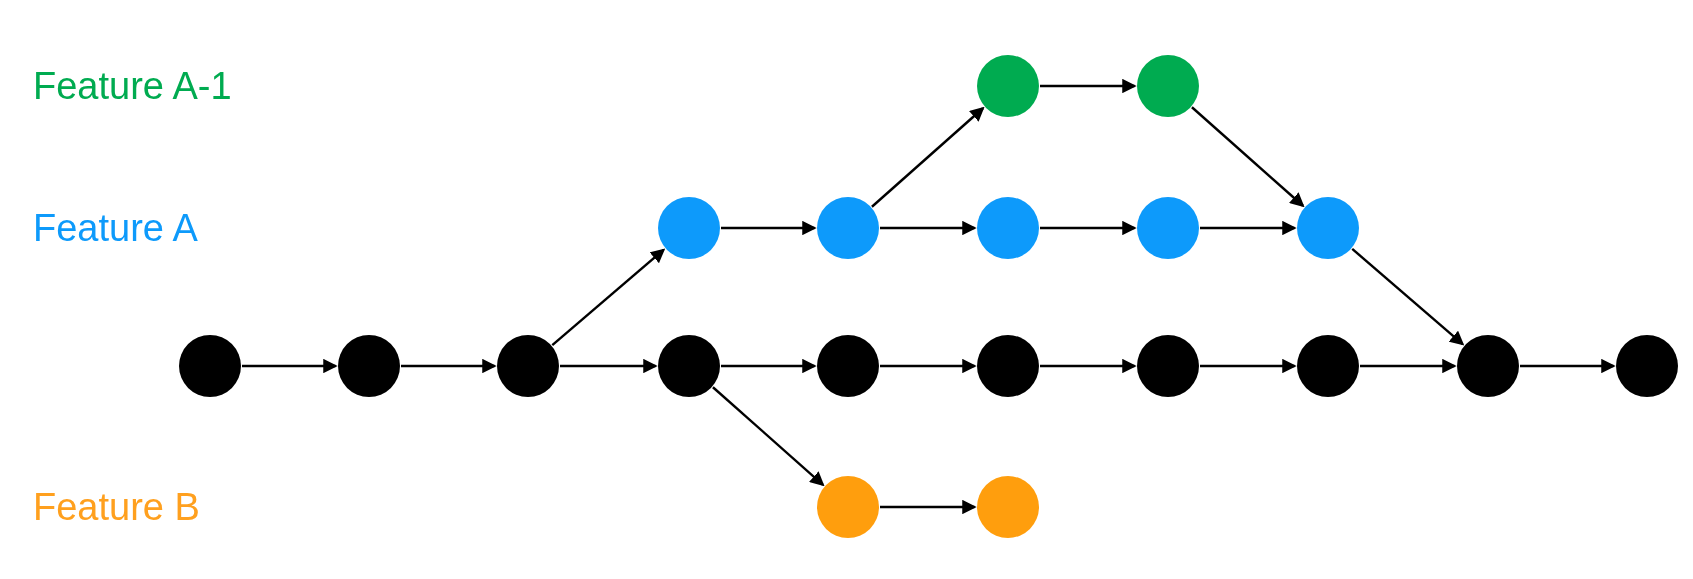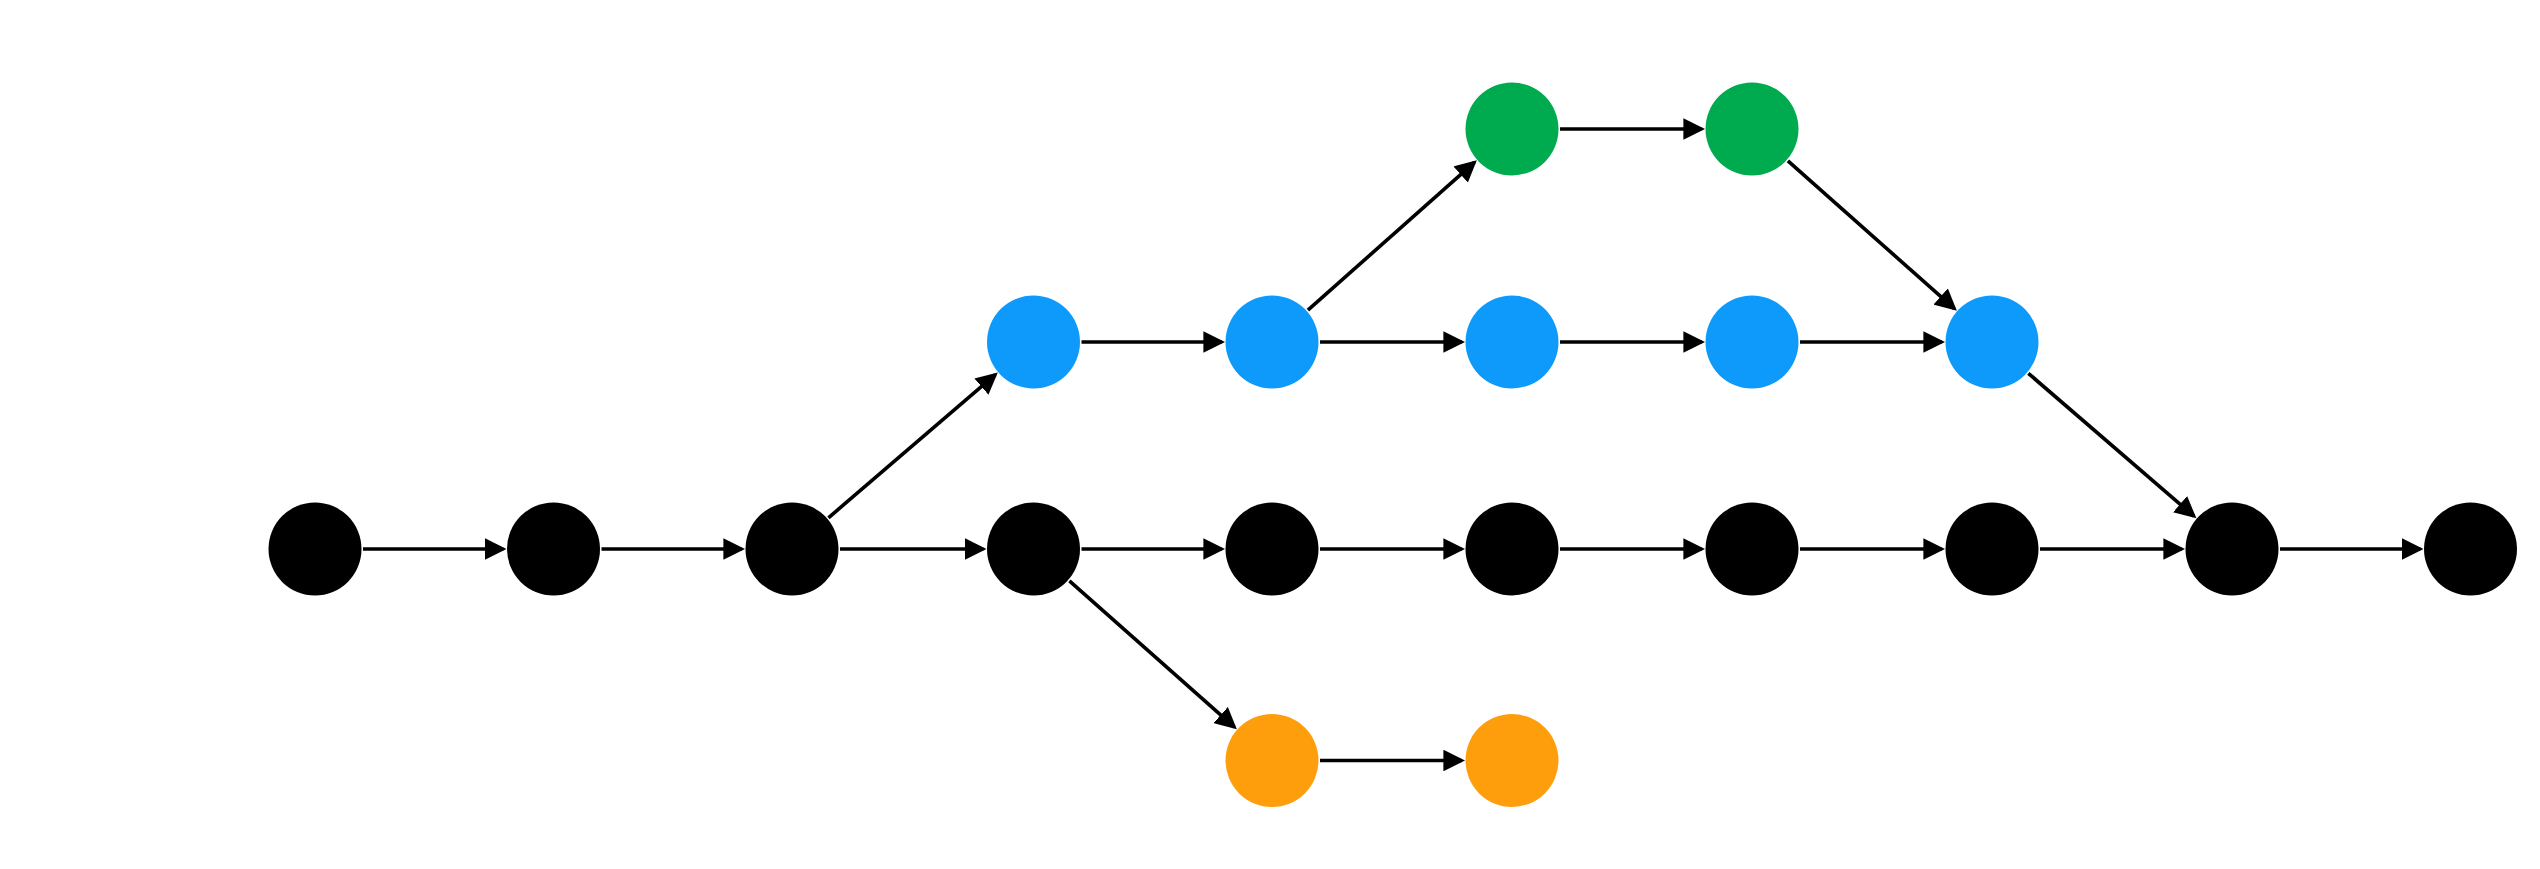--- a/index.html
+++ b/index.html
@@ -75,13 +75,16 @@
       <circle cx="689" cy="366" r="31" fill="#000000"></circle>
       <circle cx="848" cy="366" r="31" fill="#000000"></circle>
       <circle cx="1008" cy="366" r="31" fill="#000000"></circle>
       <circle cx="1168" cy="366" r="31" fill="#000000"></circle>
       <circle cx="1328" cy="366" r="31" fill="#000000"></circle>
       <circle cx="1488" cy="366" r="31" fill="#000000"></circle>
       <circle cx="1647" cy="366" r="31" fill="#000000"></circle>
       <circle cx="848" cy="507" r="31" fill="#FF9E0D"></circle>
       <circle cx="1008" cy="507" r="31" fill="#FF9E0D"></circle>
     </svg>
+  <div class="branch-label" style="left: 33px; top: 86px; color: rgb(0, 171, 80);">Feature A-1</div>
+  <div class="branch-label" style="left: 33px; top: 228px; color: rgb(13, 154, 251);">Feature A</div>
+  <div class="branch-label" style="left: 33px; top: 507px; color: rgb(255, 160, 30);">Feature B</div>
 </div>
 
 </body></html>

